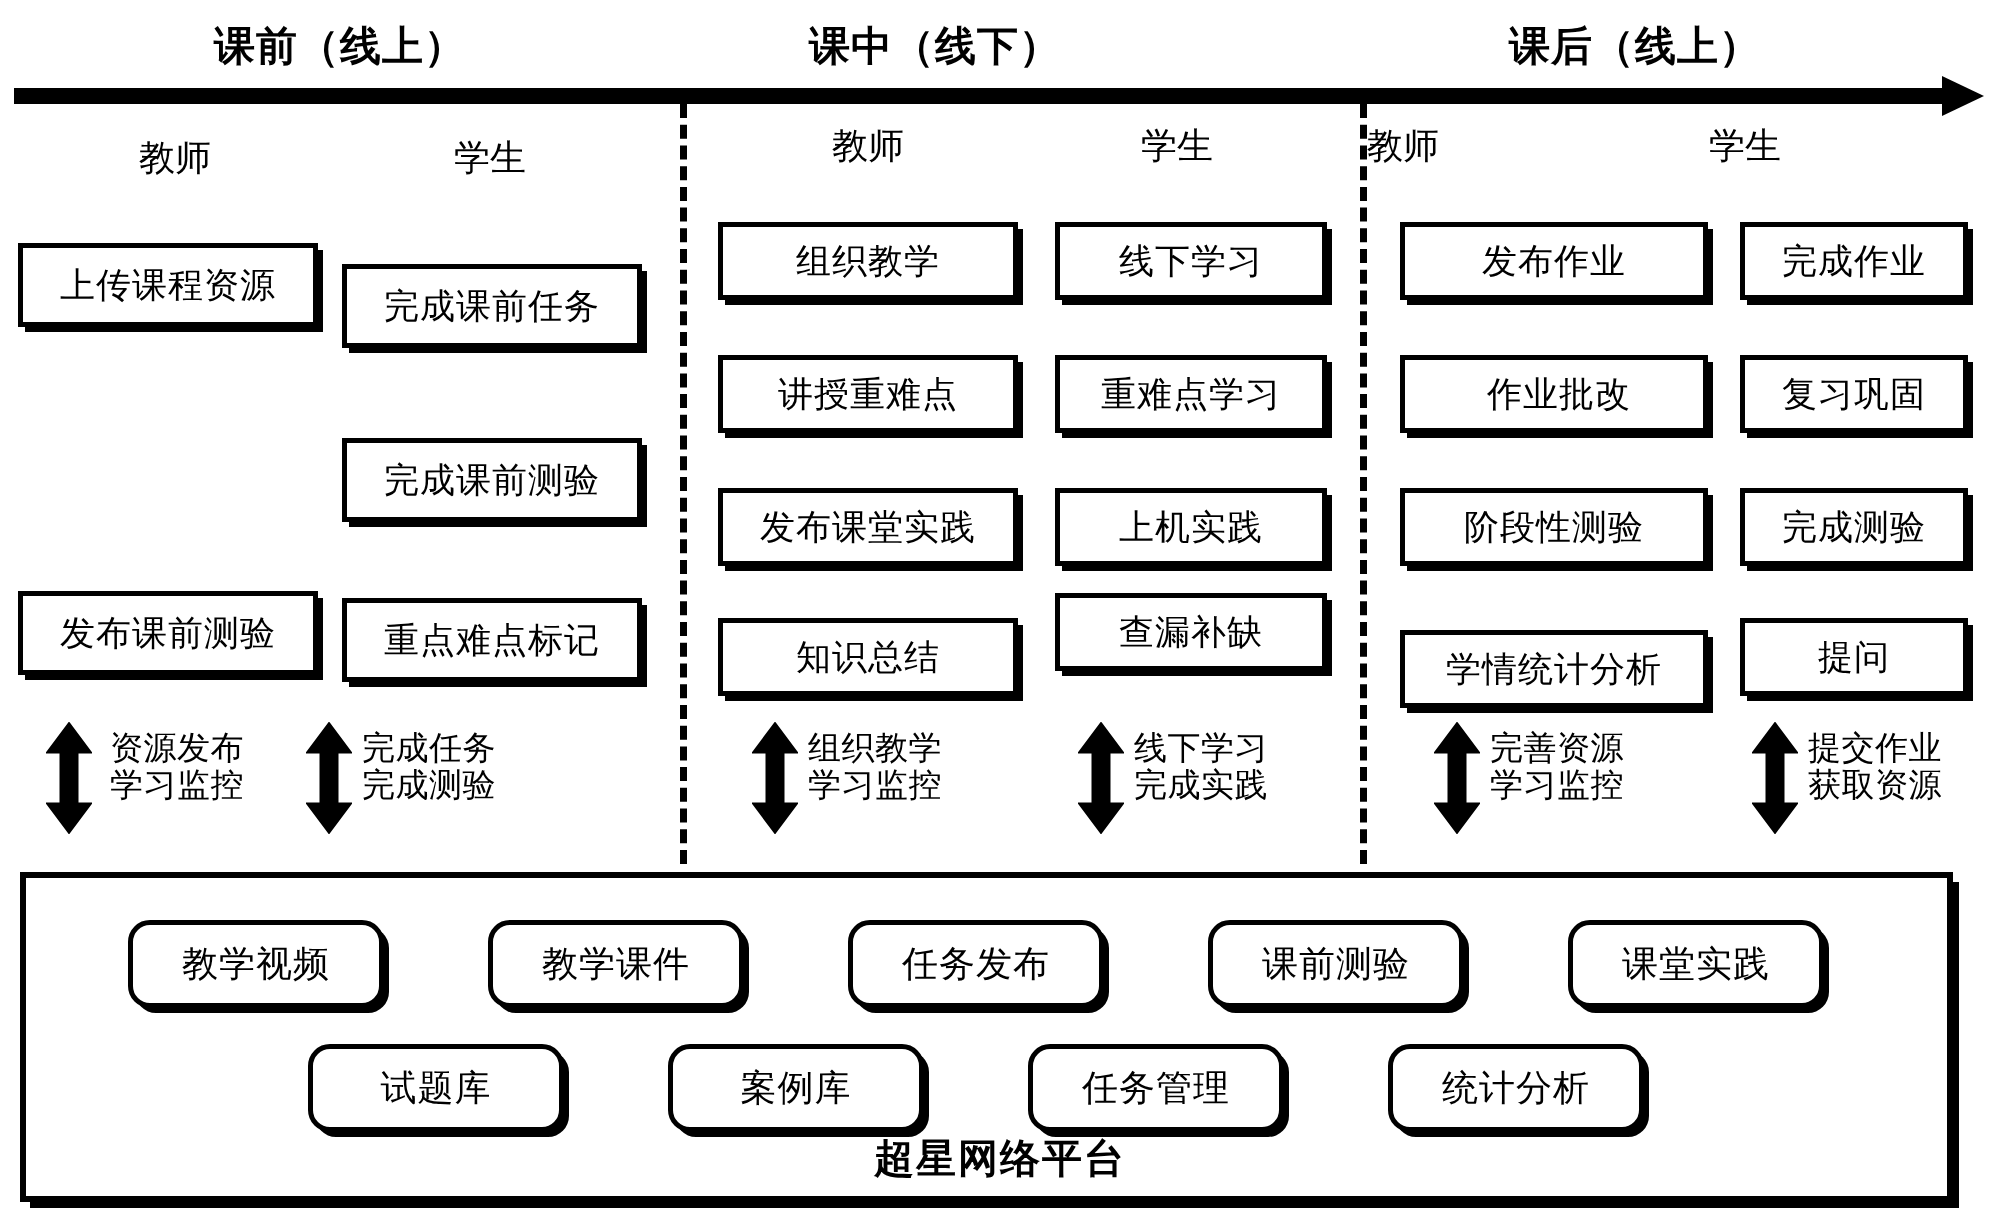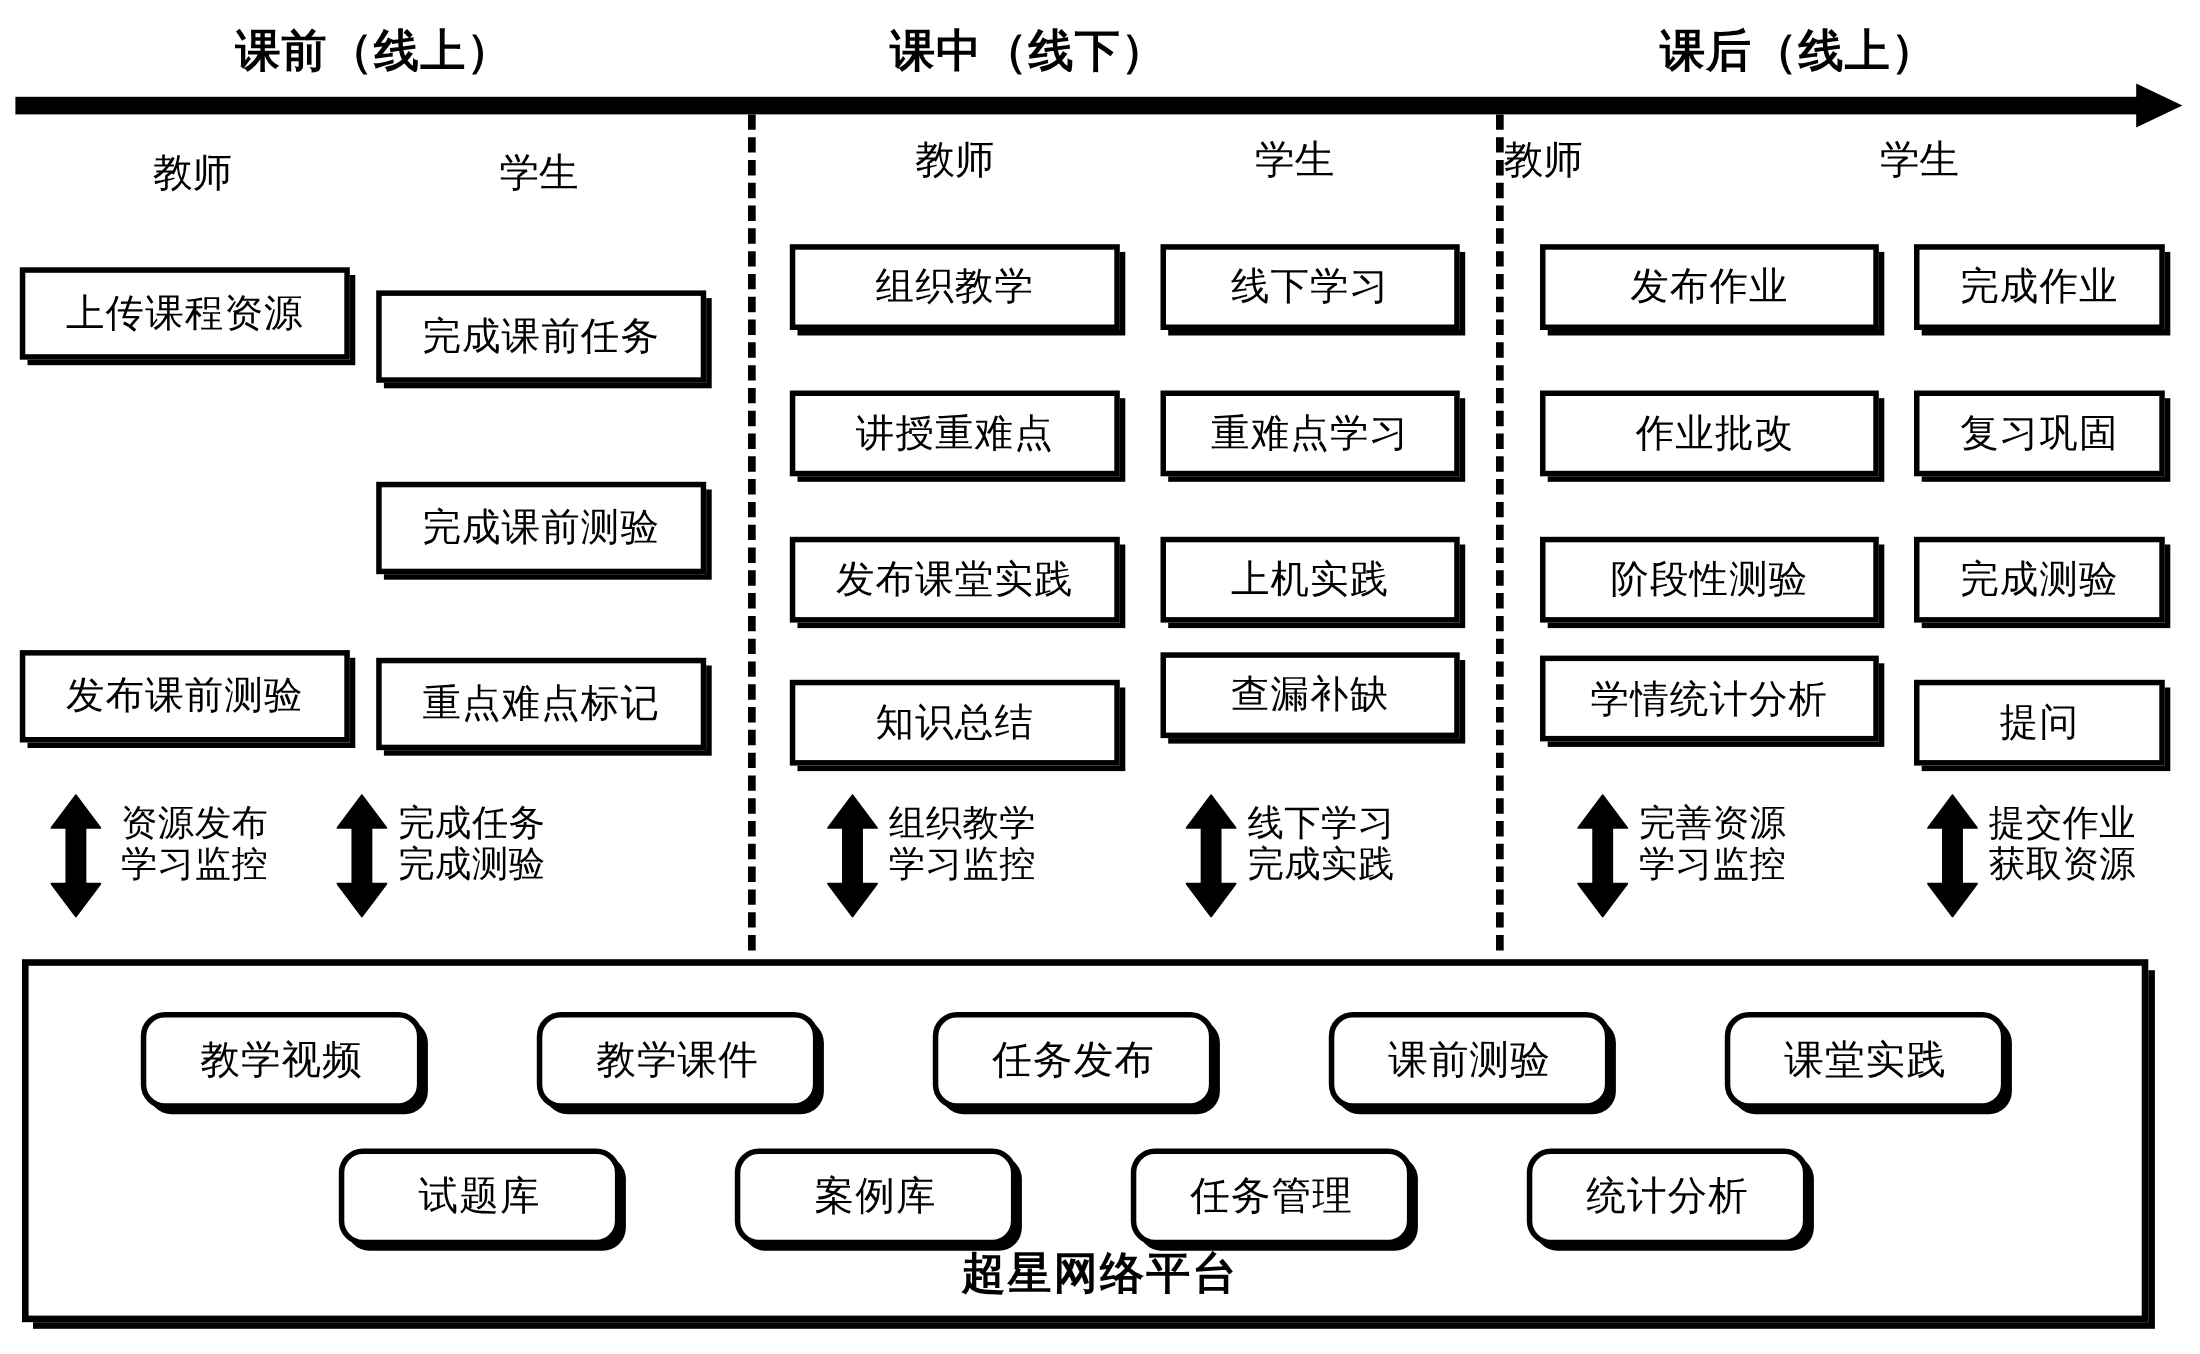--- a/index.html
+++ b/index.html
@@ -205,21 +205,21 @@
 
   <div class="act-box" style="left:1400px;top:222px;width:308px;height:78px;">
     <span>发布作业</span>
   </div>
   <div class="act-box" style="left:1400px;top:355px;width:308px;height:78px;padding-left:10px;">
     <span>作业批改</span>
   </div>
   <div class="act-box" style="left:1400px;top:488px;width:308px;height:78px;">
     <span>阶段性测验</span>
   </div>
-  <div class="act-box" style="left:1400px;top:596px;width:308px;height:78px;font-family:Liberation Serif, serif;">
+  <div class="act-box" style="left:1400px;top:630px;width:308px;height:78px;">
     <span>学情统计分析</span>
   </div>
 
   <div class="act-box" style="left:1740px;top:222px;width:228px;height:78px;">
     <span>完成作业</span>
   </div>
   <div class="act-box" style="left:1740px;top:355px;width:228px;height:78px;">
     <span>复习巩固</span>
   </div>
   <div class="act-box" style="left:1740px;top:488px;width:228px;height:78px;">

